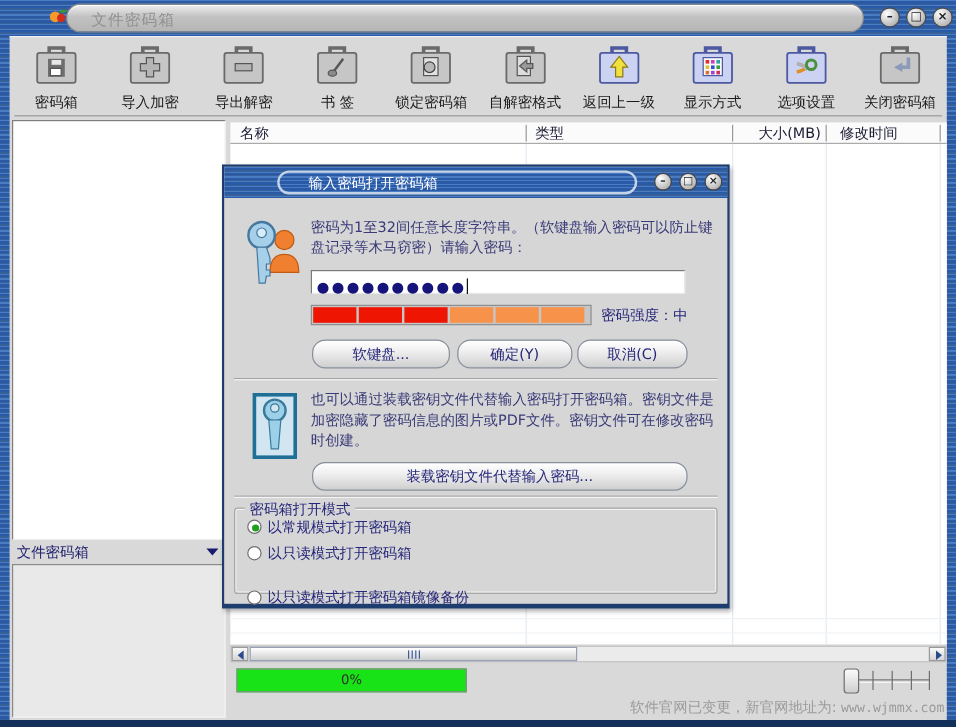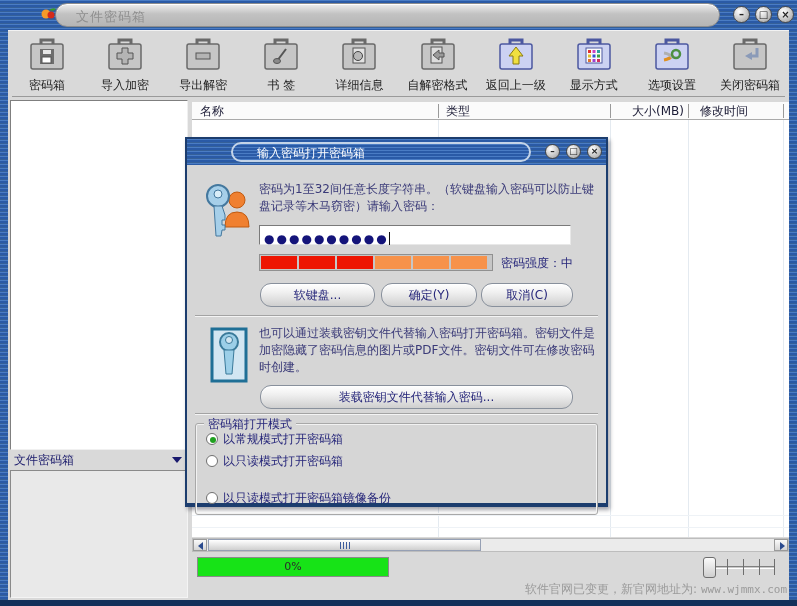--- a/index.html
+++ b/index.html
@@ -70,21 +70,21 @@
   .cursor{display:inline-block;width:1px;height:13px;background:#111;vertical-align:-2px;}
   .strength-bar{position:absolute;left:72px;top:89px;width:234px;height:17px;border:1px solid #909090;background:#c6c6c6;
     display:flex;gap:2px;padding:1px;}
   .seg{width:36px;height:13px;display:inline-block;}
   .strength-lbl{position:absolute;left:314px;top:90px;font-size:12px;color:#26267a;}
   .dbutton{position:absolute;height:24px;border:1px solid #88909c;border-radius:11px;
     background:linear-gradient(180deg,#ffffff,#efefef 40%,#cfcfcf);box-shadow:inset 0 1px 0 #fff;
     font-size:12px;color:#26267a;text-align:center;line-height:22px;cursor:default;}
   .hr{position:absolute;left:8px;right:8px;height:2px;border-top:1px solid #a3a3a3;border-bottom:1px solid #f4f4f4;}
   .info-text{position:absolute;left:72px;top:160px;width:336px;font-size:12px;line-height:17px;color:#3a3a78;}
-  .groupbox{position:absolute;left:8px;top:258px;width:403px;height:92px;border:1px solid #a8a8a8;border-radius:3px;
+  .groupbox{position:absolute;left:8px;top:258px;width:403px;height:72px;border:1px solid #a8a8a8;border-radius:3px;
     box-shadow:inset 0 0 0 1px #f2f2f2;}
   .legend{position:absolute;left:8px;top:-8px;background:#d6d6d6;padding:0 4px;font-size:12px;color:#26267a;}
   .radio-row{position:absolute;left:10px;height:16px;font-size:12px;color:#26267a;display:flex;align-items:center;gap:5px;}
   .radio{width:12px;height:12px;border-radius:50%;background:#fff;border:1px solid #707070;position:relative;flex:0 0 auto;}
   .radio-row.selected .radio::after{content:"";position:absolute;left:3px;top:3px;width:6px;height:6px;border-radius:50%;background:#1fa01f;}
   .kp-icon{position:absolute;left:16px;top:18px;}
   .kb-icon{position:absolute;left:23px;top:162px;}
 </style>
 </head>
 <body>
@@ -143,21 +143,21 @@
           </svg></span>
       <span class="tlabel">书  签</span>
     </div>
     <div class="tool">
       <span><svg width="40" height="36" viewBox="0 0 40 36">
             <path d="M14 9 v-5 h12 v5" fill="none" stroke="#6a6a6a" stroke-width="3"></path>
             <rect x="4" y="8" width="32" height="25" rx="2" fill="#c6c6c6" stroke="#6a6a6a" stroke-width="1.5"></rect>
             <rect x="14" y="12" width="12" height="15" fill="#e2e2e2" stroke="#555"></rect>
             <circle cx="19" cy="20" r="4.5" fill="#b8b8b8" stroke="#444"></circle>
           </svg></span>
-      <span class="tlabel">详细信息</span>
+      <span class="tlabel">锁定密码箱</span>
     </div>
     <div class="tool">
       <span><svg width="40" height="36" viewBox="0 0 40 36">
             <path d="M14 9 v-5 h12 v5" fill="none" stroke="#6a6a6a" stroke-width="3"></path>
             <rect x="4" y="8" width="32" height="25" rx="2" fill="#c6c6c6" stroke="#6a6a6a" stroke-width="1.5"></rect>
             <rect x="13" y="11" width="11" height="16" fill="#dcdcdc" stroke="#555"></rect>
             <path d="M27 16 v3 h5 v4 h-5 v3 l-6-5 z" fill="#9a9a9a" stroke="#555" transform="translate(-6,-2)"></path>
           </svg></span>
       <span class="tlabel">自解密格式</span>
     </div>

